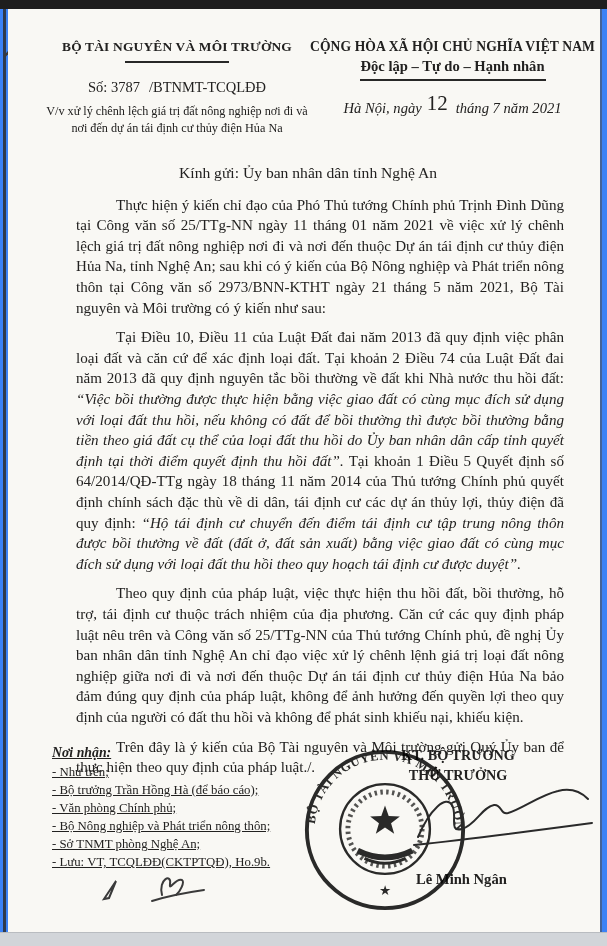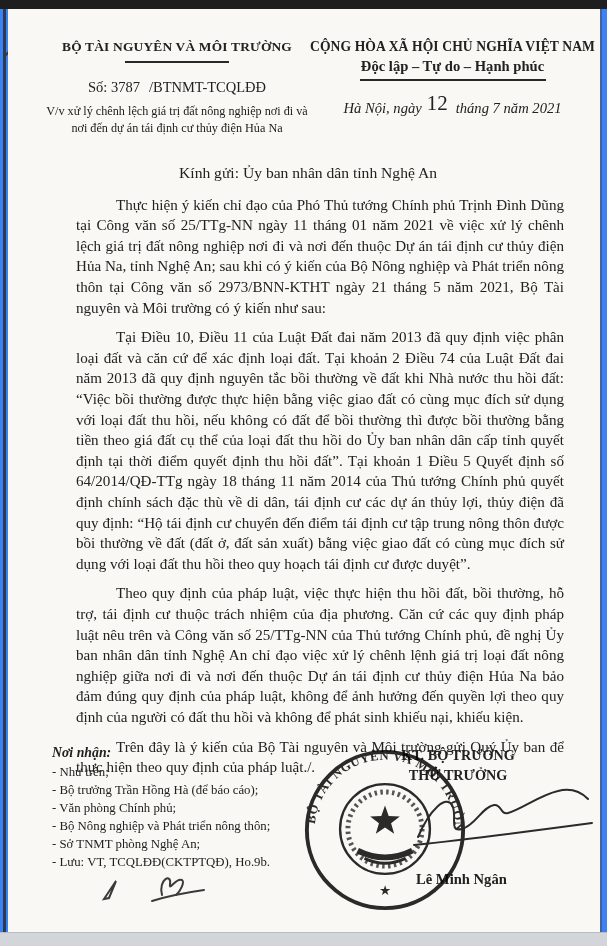--- a/index.html
+++ b/index.html
@@ -29,25 +29,25 @@
   .motto { font-weight:bold; font-size:14.6px; margin-top:3px; white-space:nowrap; }
   .rule-motto { width:186px; height:2px; background:#282827; margin:4px auto 0; }
   .place-date { font-style:italic; font-size:14.6px; margin-top:13px; white-space:nowrap; }
   .day-value { font-style:normal; font-size:21px; position:relative; top:-3px; padding:0 5px; }
   .pd-suffix { padding-left:3px; }
 
   
   .salutation { text-align:center; font-size:15.6px; margin-top:27px; }
   .para { font-size:15.1px; line-height:20.6px; text-align:justify; text-indent:40px; margin-top:9px;margin-left:24px; }
   .para:first-of-type { margin-top:13px; }
-  .q { }
+  .q { font-style:italic; }
 
   
   .footer-row { position:absolute; top:736px; left:44px; right:30px; height:186px; }
-  .recipients { position:absolute; left:0; top:0; width:300px; font-size:12.8px; }
+  .recipients { position:absolute; left:0; top:0; width:300px; font-size:12.8px;text-decoration:underline; }
   .recipients-label { font-weight:bold; font-style:italic; font-size:13.8px; margin-bottom:2px; }
   .recipients ul { list-style:none; }
   .recipients li { line-height:18px; }
 
   .sign-block { position:absolute; left:248px; top:0; right:0; bottom:0; }
   .authority { text-align:center; font-weight:bold; font-size:14.2px; line-height:1.42; padding-left:46px; white-space:nowrap; }
   .signer-name { position:absolute; left:116px; top:126px; font-weight:bold; font-size:14.6px; white-space:nowrap; z-index:1; }
 
   .seal { position:absolute; left:2px; top:2px; width:166px; height:166px; color:#181817; mix-blend-mode:multiply; opacity:.92; filter:blur(.3px); z-index:2; }
   .signature-svg { position:absolute; left:112px; top:34px; width:184px; height:82px; z-index:3; }
@@ -78,21 +78,21 @@
       <div class="header-left">
         <div class="ministry">BỘ TÀI NGUYÊN VÀ MÔI TRƯỜNG</div>
         <div class="rule-ministry"></div>
         <div class="doc-number">
           <span>Số: 3787</span><span class="suffix">/BTNMT-TCQLĐĐ</span>
         </div>
         <div class="subject">V/v xử lý chênh lệch giá trị đất nông nghiệp nơi đi và nơi đến dự án tái định cư thủy điện Hủa Na</div>
       </div>
       <div class="header-right">
         <div class="national">CỘNG HÒA XÃ HỘI CHỦ NGHĨA VIỆT NAM</div>
-        <div class="motto">Độc lập – Tự do – Hạnh phúc</div>
+        <div class="motto">Độc lập – Tự do – Hạnh nhân</div>
         <div class="rule-motto"></div>
         <div class="place-date">
           <span>Hà Nội, ngày</span><span class="day-value">12</span><span class="pd-suffix">tháng 7  năm 2021</span>
         </div>
       </div>
     </div>
 
     <div class="salutation">Kính gửi: Ủy ban nhân dân tỉnh Nghệ An</div>
 
     <p class="para">Thực hiện ý kiến chỉ đạo của Phó Thủ tướng Chính phủ Trịnh Đình Dũng tại Công văn số 25/TTg-NN ngày 11 tháng 01 năm 2021 về việc xử lý chênh lệch giá trị đất nông nghiệp nơi đi và nơi đến thuộc Dự án tái định cư thủy điện Hủa Na, tỉnh Nghệ An; sau khi có ý kiến của Bộ Nông nghiệp và Phát triển nông thôn tại Công văn số 2973/BNN-KTHT ngày 21 tháng 5 năm 2021, Bộ Tài nguyên và Môi trường có ý kiến như sau:</p>

